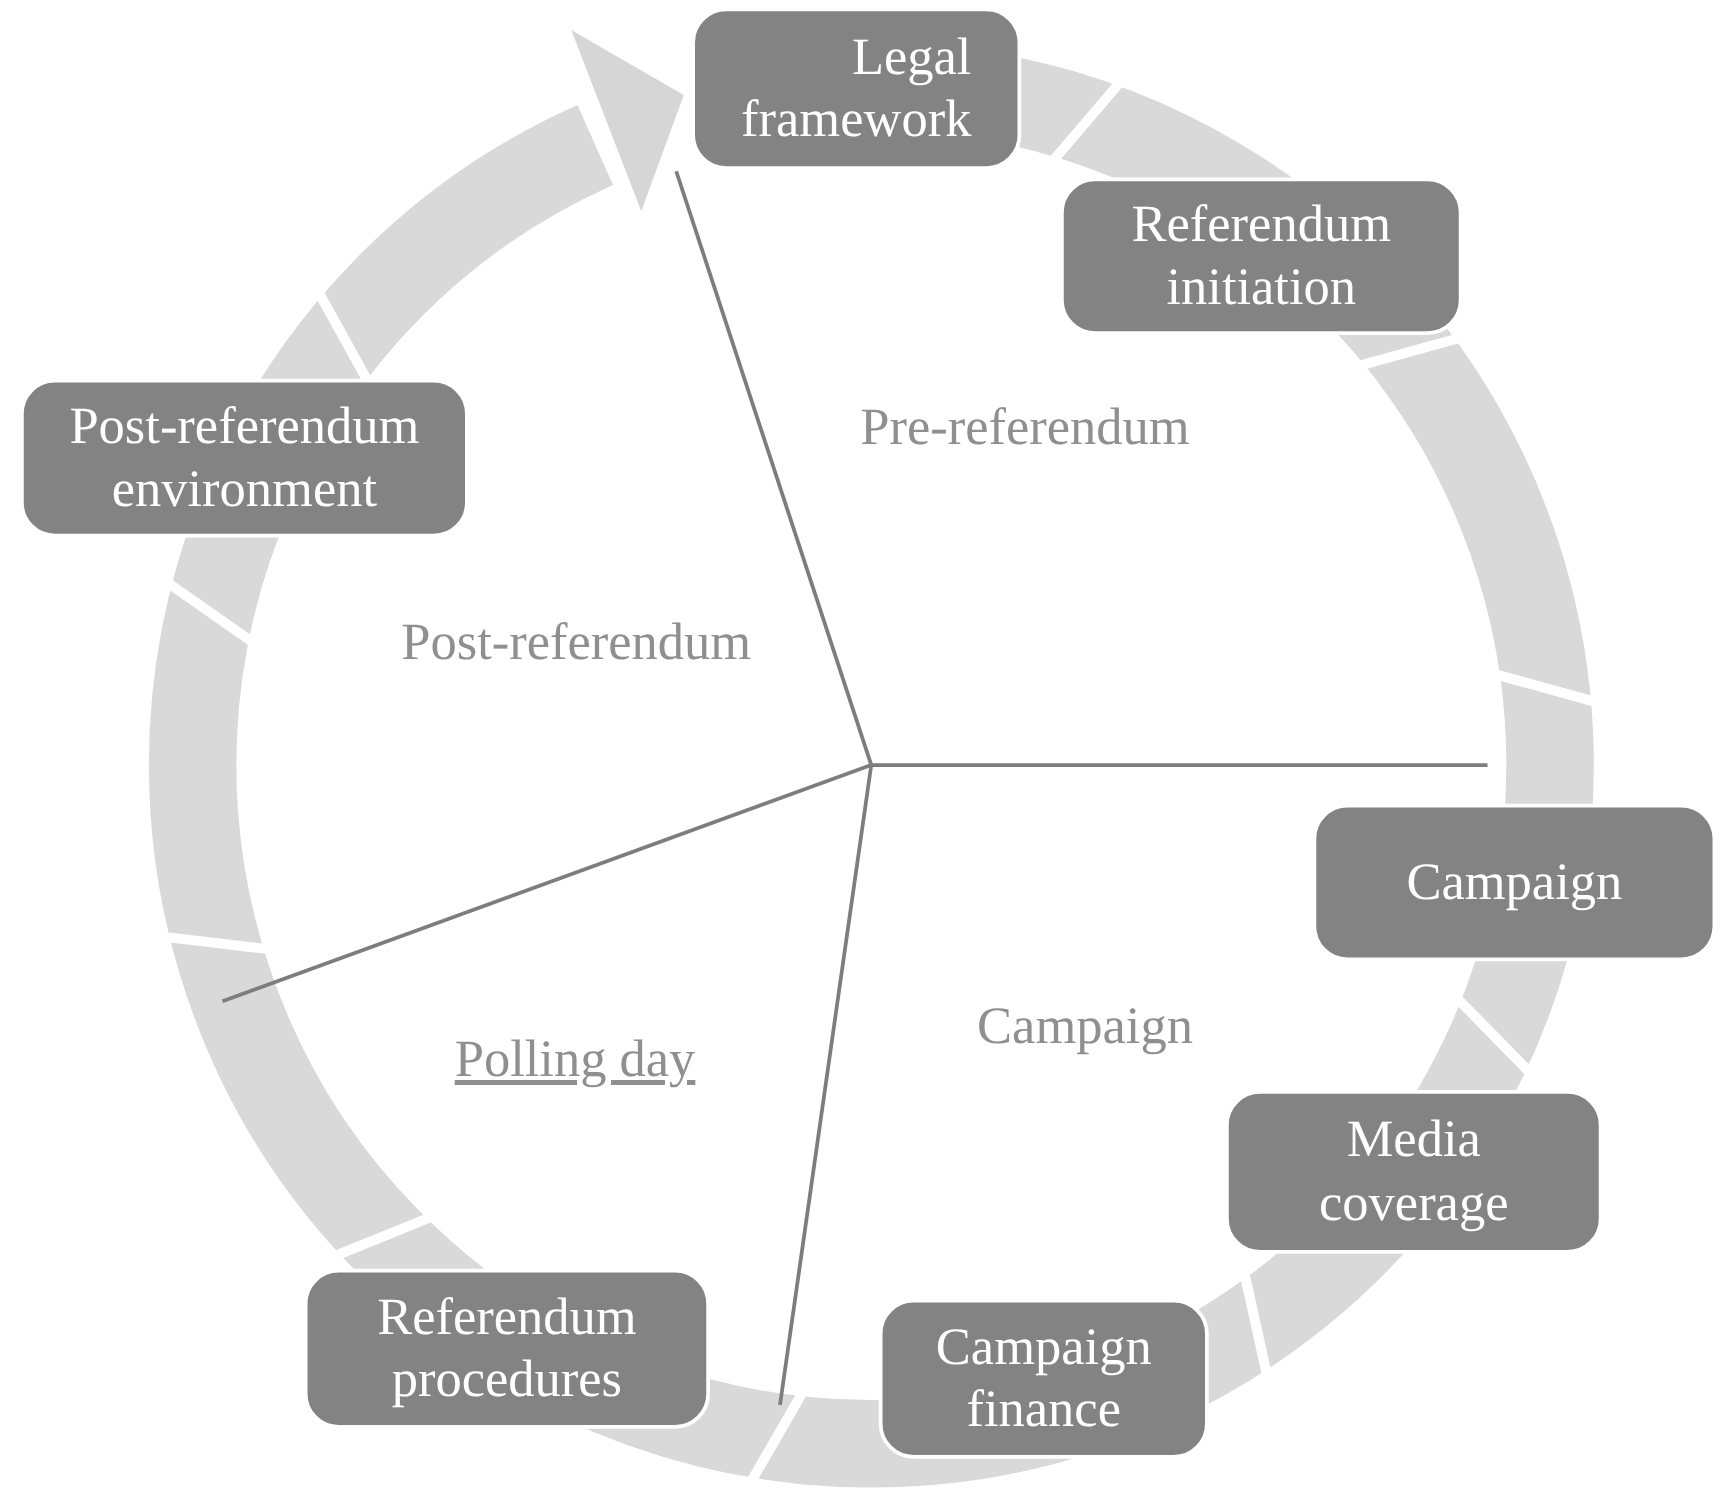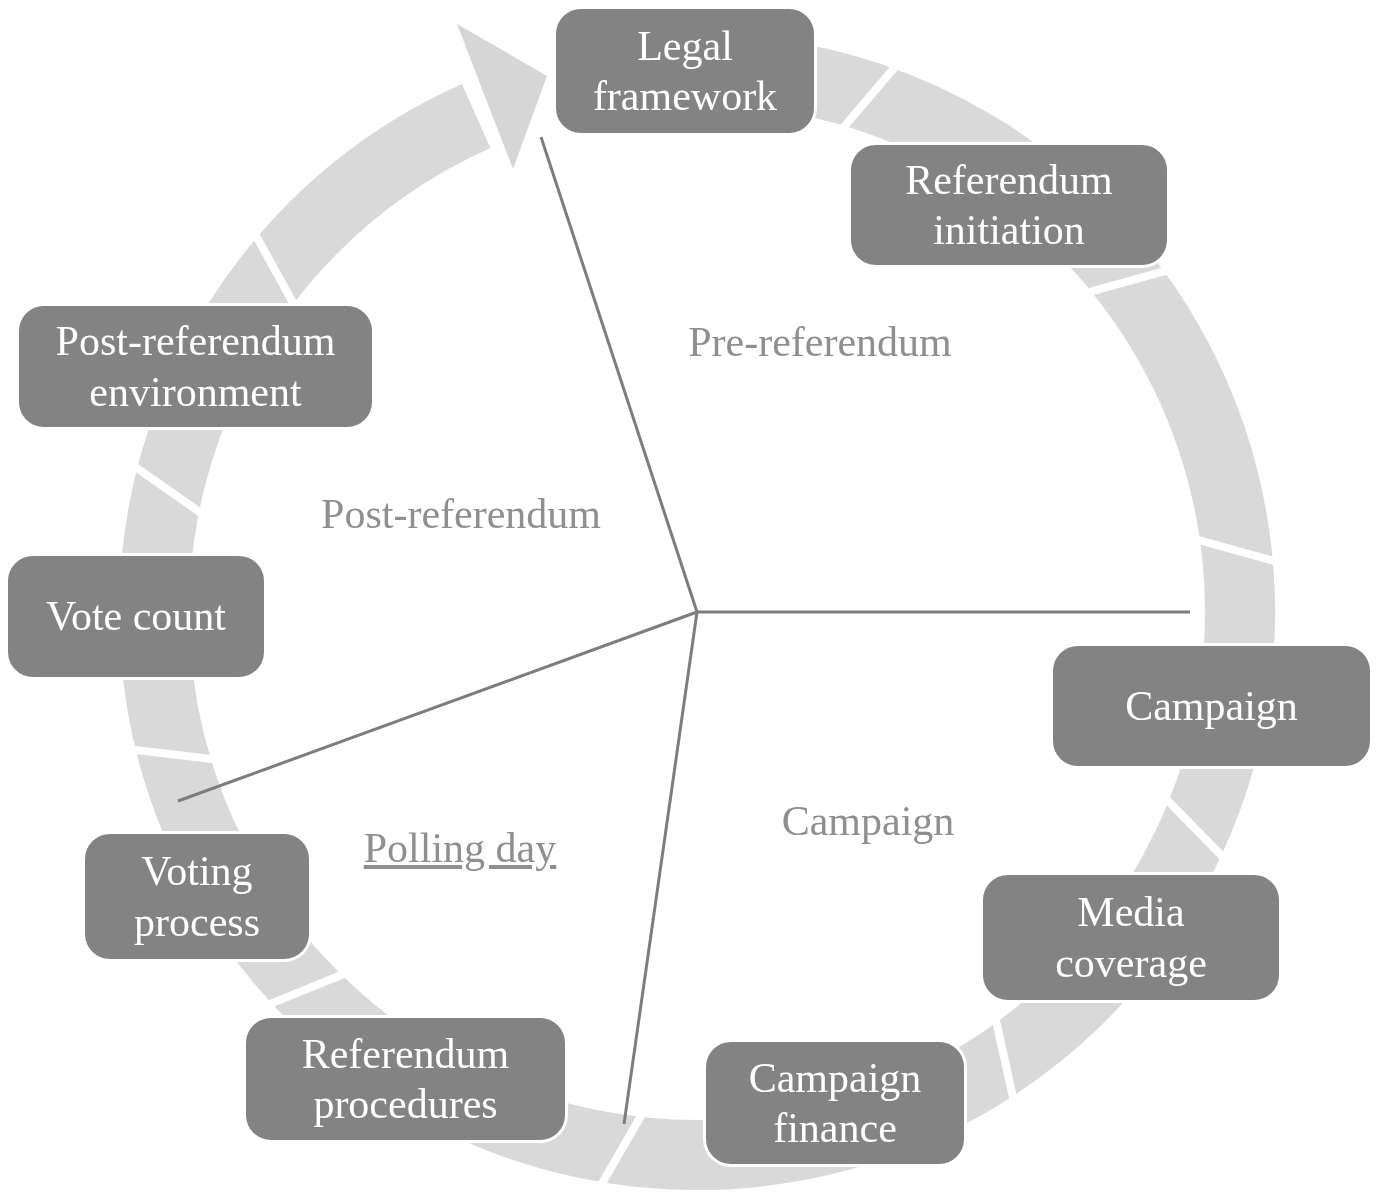--- a/index.html
+++ b/index.html
@@ -71,42 +71,39 @@
     <polygon points="457,24 513,169 547,76" style="fill:var(--arrow);"></polygon>
 
     <g style="stroke:var(--line);" stroke-width="3">
       <line x1="697" y1="612" x2="541" y2="137"></line>
       <line x1="697" y1="612" x2="1190" y2="612"></line>
       <line x1="697" y1="612" x2="624" y2="1124"></line>
       <line x1="697" y1="612" x2="178" y2="801"></line>
     </g>
   </svg>
 
-  <div class="node" style="left:553px;top:6px;width:264px;height:130px;">Legal
+  <div class="node" style="left:553px;top:6px;width:264px;height:130px;text-align:right;">Legal
 framework</div>
 
   <div class="node" style="left:848px;top:142px;width:322px;height:126px;">Referendum
 initiation</div>
 
 
   <div class="node" style="left:1050px;top:643px;width:323px;height:126px;">Campaign</div>
 
   <div class="node" style="left:980px;top:872px;width:302px;height:131px;">Media
 coverage</div>
 
   <div class="node" style="left:703px;top:1039px;width:264px;height:128px;">Campaign
 finance</div>
 
   <div class="node" style="left:243px;top:1015px;width:325px;height:128px;">Referendum
 procedures</div>
 
-  <div class="node" style="left:82px;top:831px;width:230px;height:131px;">Voting
-process</div>
 
-  <div class="node" style="left:5px;top:553px;width:262px;height:127px;">Vote count</div>
 
   <div class="node" style="left:16px;top:303px;width:359px;height:127px;">Post-referendum
 environment</div>
 
 
   <div class="sector-label" style="left:820px;top:342px;">Pre-referendum</div>
 
   <div class="sector-label" style="left:868px;top:821px;">Campaign</div>
 
   <div class="sector-label" style="left:460px;top:848px;text-decoration:underline;">Polling day</div>

